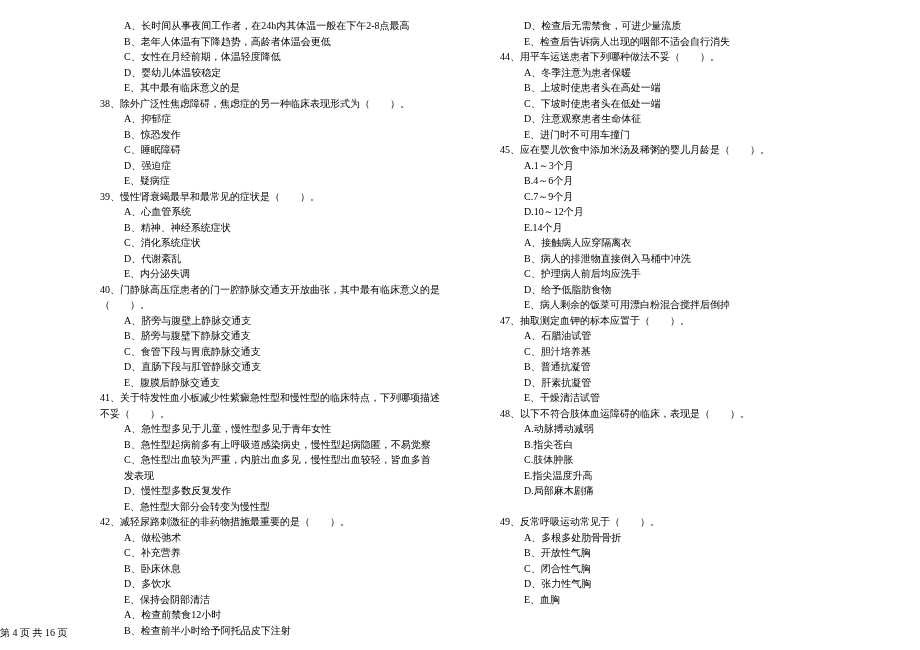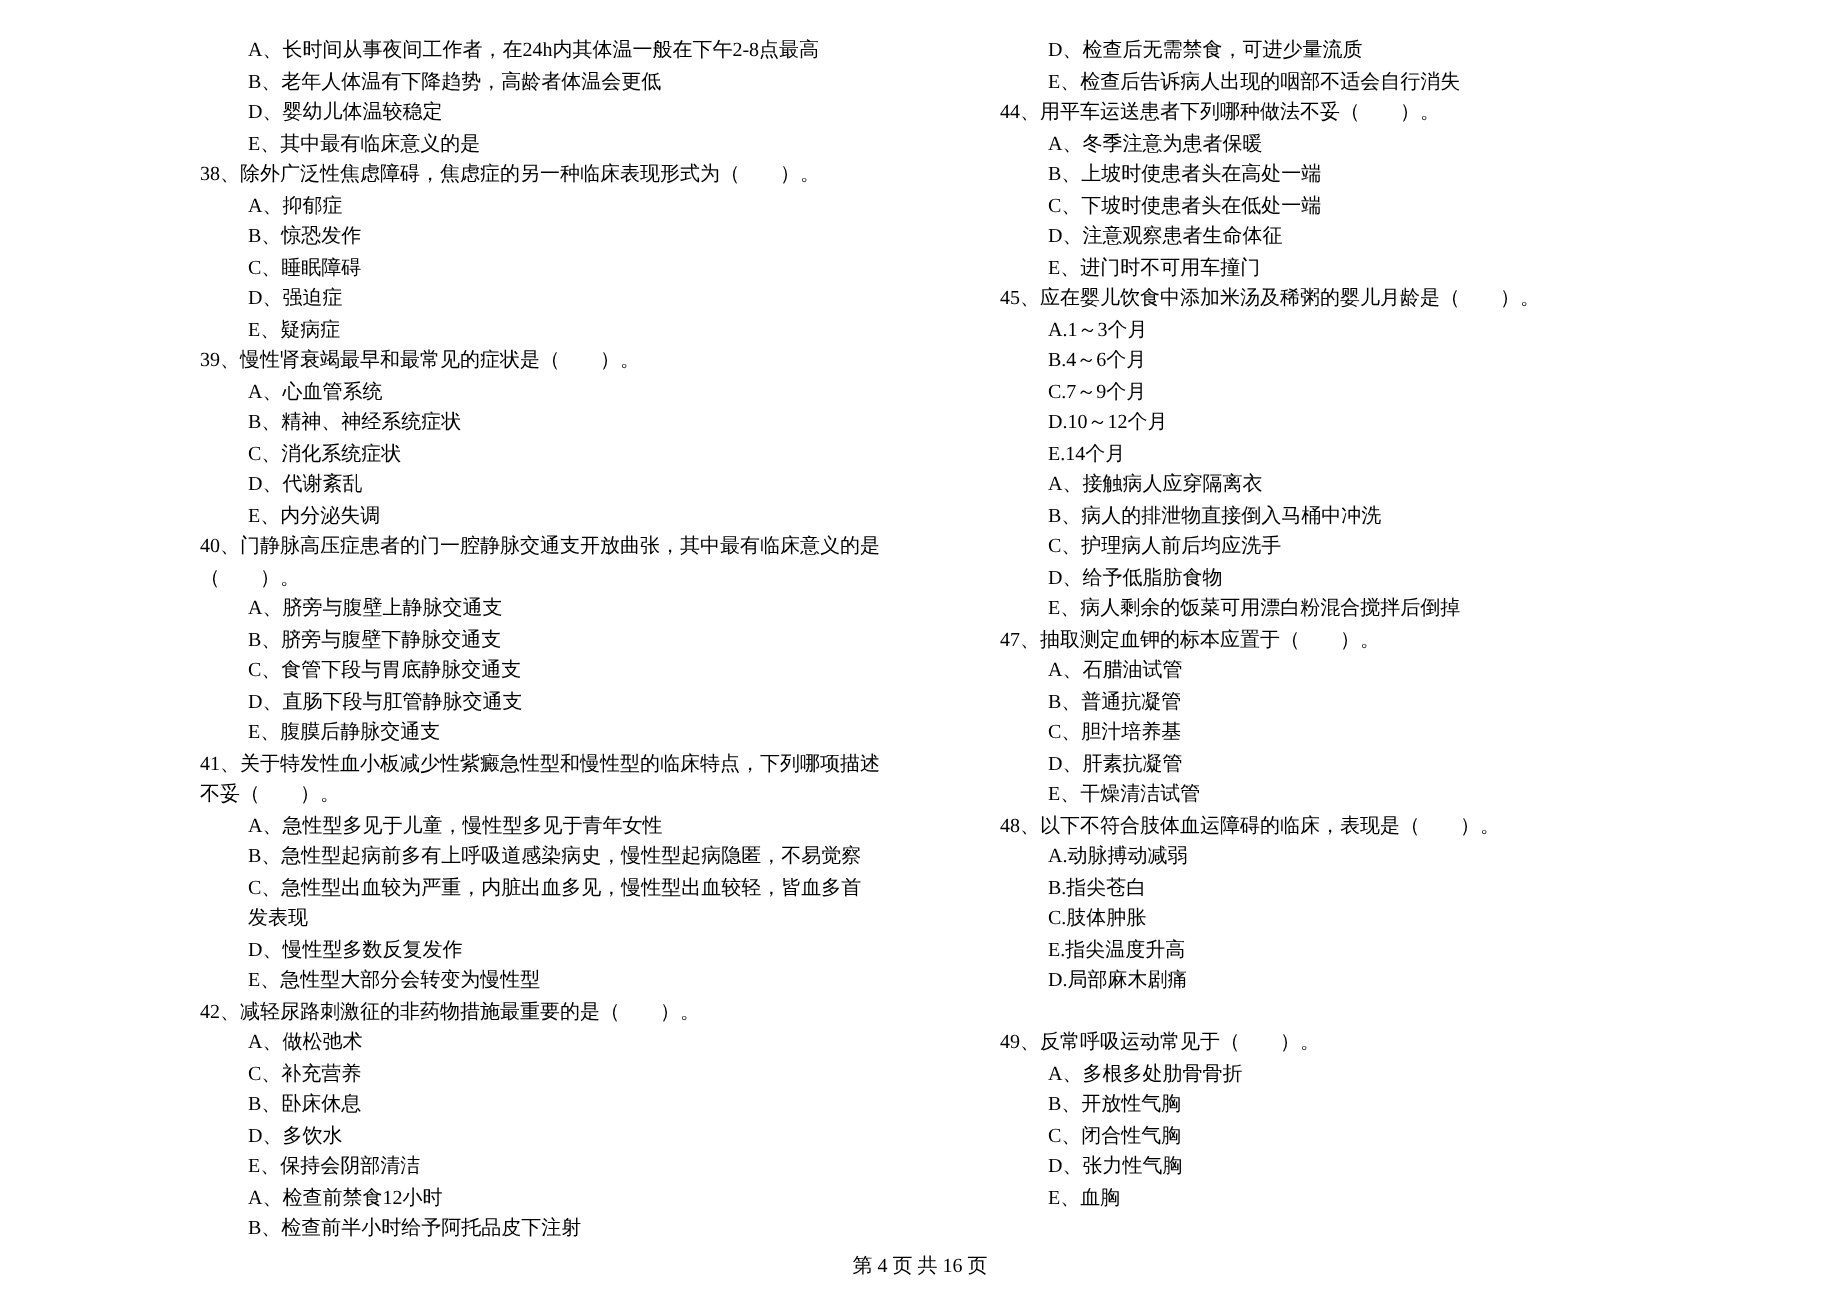--- a/index.html
+++ b/index.html
@@ -26,31 +26,32 @@
     }
     .question {
       padding-left: 0;
       font-family: Liberation Serif, serif;
     }
     .footer {
       position: absolute;
       bottom: 10px;
       left: 0;
       right: 0;
-      text-align: center;
+      text-align: left;
       font-size: 10px;
     }
   </style>
 </head>
 <body>
 
 <div class="columns">
   <div class="col" id="left">
       <div class="option">A、长时间从事夜间工作者，在24h内其体温一般在下午2-8点最高</div>
       <div class="option">B、老年人体温有下降趋势，高龄者体温会更低</div>
+      <div class="option">C、女性在月经前期，体温轻度降低</div>
       <div class="option">D、婴幼儿体温较稳定</div>
       <div class="option">E、其中最有临床意义的是</div>
       <div class="question">38、除外广泛性焦虑障碍，焦虑症的另一种临床表现形式为（　　）。</div>
       <div class="option">A、抑郁症</div>
       <div class="option">B、惊恐发作</div>
       <div class="option">C、睡眠障碍</div>
       <div class="option">D、强迫症</div>
       <div class="option">E、疑病症</div>
       <div class="question">39、慢性肾衰竭最早和最常见的症状是（　　）。</div>
       <div class="option">A、心血管系统</div>
@@ -94,22 +95,22 @@
       <div class="option">C.7～9个月</div>
       <div class="option">D.10～12个月</div>
       <div class="option">E.14个月</div>
       <div class="option">A、接触病人应穿隔离衣</div>
       <div class="option">B、病人的排泄物直接倒入马桶中冲洗</div>
       <div class="option">C、护理病人前后均应洗手</div>
       <div class="option">D、给予低脂肪食物</div>
       <div class="option">E、病人剩余的饭菜可用漂白粉混合搅拌后倒掉</div>
       <div class="question">47、抽取测定血钾的标本应置于（　　）。</div>
       <div class="option">A、石腊油试管</div>
+      <div class="option">C、胆汁培养基</div>
       <div class="option">B、普通抗凝管</div>
-      <div class="option">C、胆汁培养基</div>
       <div class="option">D、肝素抗凝管</div>
       <div class="option">E、干燥清洁试管</div>
       <div class="question">48、以下不符合肢体血运障碍的临床，表现是（　　）。</div>
       <div class="option">A.动脉搏动减弱</div>
       <div class="option">B.指尖苍白</div>
       <div class="option">C.肢体肿胀</div>
       <div class="option">E.指尖温度升高</div>
       <div class="option">D.局部麻木剧痛</div>
       <div>&nbsp;</div>
       <div class="question">49、反常呼吸运动常见于（　　）。</div>

